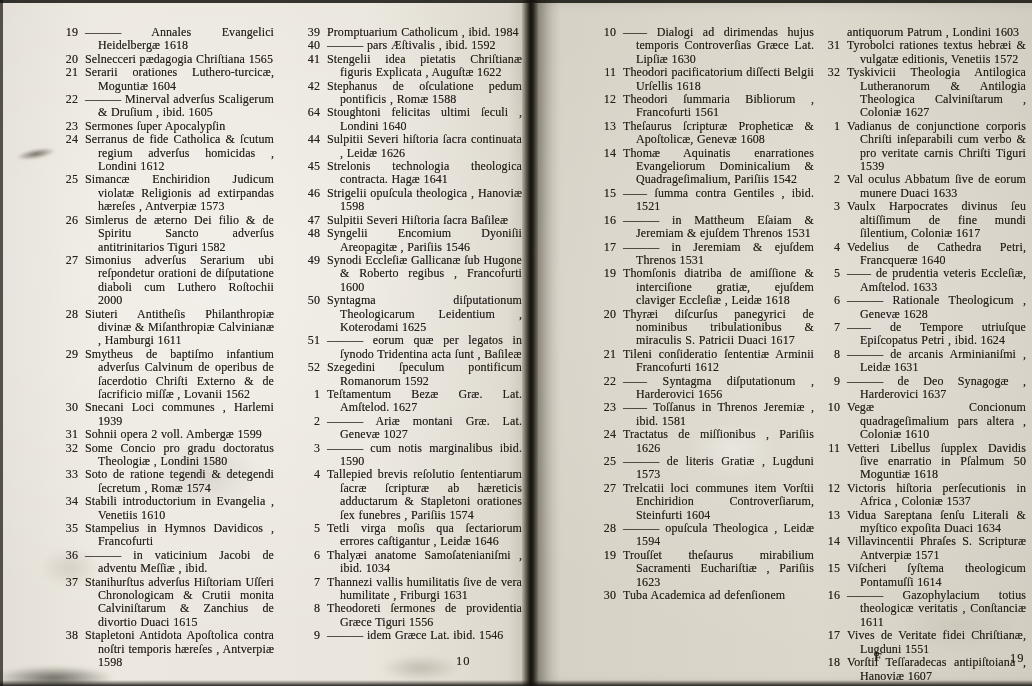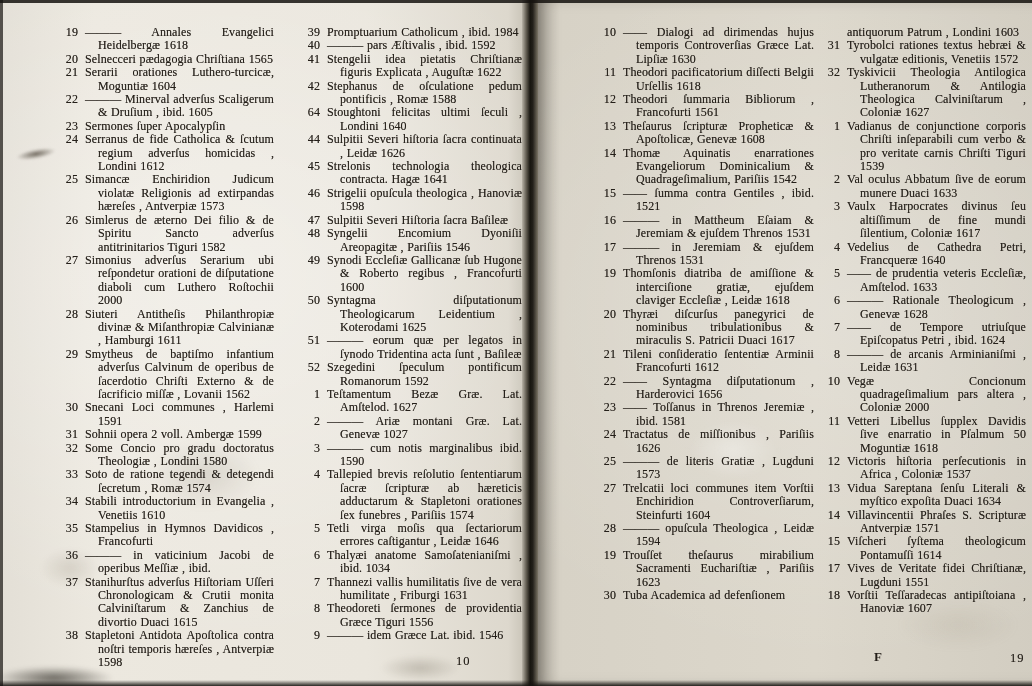--- a/index.html
+++ b/index.html
@@ -90,27 +90,27 @@
         <div class="entry"><span class="num">20</span><span>Selnecceri pædagogia Chriſtiana 1565</span></div>
         <div class="entry"><span class="num">21</span><span>Serarii orationes Luthero-turcicæ, Moguntiæ 1604</span></div>
         <div class="entry"><span class="num">22</span><span>——— Minerval adverſus Scaligerum &amp; Druſium , ibid. 1605</span></div>
         <div class="entry"><span class="num">23</span><span>Sermones ſuper Apocalypſin</span></div>
         <div class="entry"><span class="num">24</span><span>Serranus de fide Catholica &amp; ſcutum regium adverſus homicidas , Londini 1612</span></div>
         <div class="entry"><span class="num">25</span><span>Simancæ Enchiridion Judicum violatæ Religionis ad extirpandas hæreſes , Antverpiæ 1573</span></div>
         <div class="entry"><span class="num">26</span><span>Simlerus de æterno Dei filio &amp; de Spiritu Sancto adverſus antitrinitarios Tiguri 1582</span></div>
         <div class="entry"><span class="num">27</span><span>Simonius adverſus Serarium ubi reſpondetur orationi de diſputatione diaboli cum Luthero Roſtochii 2000</span></div>
         <div class="entry"><span class="num">28</span><span>Siuteri Antitheſis Philanthropiæ divinæ &amp; Miſanthropiæ Calvinianæ , Hamburgi 1611</span></div>
         <div class="entry"><span class="num">29</span><span>Smytheus de baptiſmo infantium adverſus Calvinum de operibus de ſacerdotio Chriſti Externo &amp; de ſacrificio miſſæ , Lovanii 1562</span></div>
-        <div class="entry"><span class="num">30</span><span>Snecani Loci communes , Harlemi 1591</span></div>
+        <div class="entry"><span class="num">30</span><span>Snecani Loci communes , Harlemi 1939</span></div>
         <div class="entry"><span class="num">31</span><span>Sohnii opera 2 voll. Ambergæ 1599</span></div>
         <div class="entry"><span class="num">32</span><span>Some Concio pro gradu doctoratus Theologiæ , Londini 1580</span></div>
         <div class="entry"><span class="num">33</span><span>Soto de ratione tegendi &amp; detegendi ſecretum , Romæ 1574</span></div>
         <div class="entry"><span class="num">34</span><span>Stabili introductorium in Evangelia , Venetiis 1610</span></div>
         <div class="entry"><span class="num">35</span><span>Stampelius in Hymnos Davidicos , Francofurti</span></div>
-        <div class="entry"><span class="num">36</span><span>——— in vaticinium Jacobi de operibus Meſſiæ , ibid.</span></div>
+        <div class="entry"><span class="num">36</span><span>——— in vaticinium Jacobi de adventu Meſſiæ , ibid.</span></div>
         <div class="entry"><span class="num">37</span><span>Stanihurſtus adverſus Hiſtoriam Uſſeri Chronologicam &amp; Crutii monita Calviniſtarum &amp; Zanchius de divortio Duaci 1615</span></div>
         <div class="entry"><span class="num">38</span><span>Stapletoni Antidota Apoſtolica contra noſtri temporis hæreſes , Antverpiæ 1598</span></div>
       </div>
     <div class="col col-2">
         <div class="entry"><span class="num">39</span><span>Promptuarium Catholicum , ibid. 1984</span></div>
         <div class="entry"><span class="num">40</span><span>——— pars Æſtivalis , ibid. 1592</span></div>
         <div class="entry"><span class="num">41</span><span>Stengelii idea pietatis Chriſtianæ figuris Explicata , Auguſtæ 1622</span></div>
         <div class="entry"><span class="num">42</span><span>Stephanus de oſculatione pedum pontificis , Romæ 1588</span></div>
         <div class="entry"><span class="num">64</span><span>Stoughtoni felicitas ultimi ſeculi , Londini 1640</span></div>
         <div class="entry"><span class="num">44</span><span>Sulpitii Severi hiſtoria ſacra continuata , Leidæ 1626</span></div>
@@ -166,26 +166,28 @@
         <div class="entry"><span class="num">31</span><span>Tyrobolci rationes textus hebræi &amp; vulgatæ editionis, Venetiis 1572</span></div>
         <div class="entry"><span class="num">32</span><span>Tyskivicii Theologia Antilogica Lutheranorum &amp; Antilogia Theologica Calviniſtarum , Coloniæ 1627</span></div>
         <div class="entry"><span class="num">1</span><span>Vadianus de conjunctione corporis Chriſti inſeparabili cum verbo &amp; pro veritate carnis Chriſti Tiguri 1539</span></div>
         <div class="entry"><span class="num">2</span><span>Val oculus Abbatum ſive de eorum munere Duaci 1633</span></div>
         <div class="entry"><span class="num">3</span><span>Vaulx Harpocrates divinus ſeu altiſſimum de fine mundi ſilentium, Coloniæ 1617</span></div>
         <div class="entry"><span class="num">4</span><span>Vedelius de Cathedra Petri, Francqueræ 1640</span></div>
         <div class="entry"><span class="num">5</span><span>—— de prudentia veteris Eccleſiæ, Amſtelod. 1633</span></div>
         <div class="entry"><span class="num">6</span><span>——— Rationale Theologicum , Genevæ 1628</span></div>
         <div class="entry"><span class="num">7</span><span>—— de Tempore utriuſque Epiſcopatus Petri , ibid. 1624</span></div>
         <div class="entry"><span class="num">8</span><span>——— de arcanis Arminianiſmi , Leidæ 1631</span></div>
-        <div class="entry"><span class="num">10</span><span>Vegæ Concionum quadrageſimalium pars altera , Coloniæ 2000</span></div>
+        <div class="entry"><span class="num">9</span><span>——— de Deo Synagogæ , Harderovici 1637</span></div>
+        <div class="entry"><span class="num">10</span><span>Vegæ Concionum quadrageſimalium pars altera , Coloniæ 1610</span></div>
         <div class="entry"><span class="num">11</span><span>Vetteri Libellus ſupplex Davidis ſive enarratio in Pſalmum 50 Moguntiæ 1618</span></div>
         <div class="entry"><span class="num">12</span><span>Victoris hiſtoria perſecutionis in Africa , Coloniæ 1537</span></div>
         <div class="entry"><span class="num">13</span><span>Vidua Sareptana ſenſu Literali &amp; myſtico expoſita Duaci 1634</span></div>
         <div class="entry"><span class="num">14</span><span>Villavincentii Phraſes S. Scripturæ Antverpiæ 1571</span></div>
         <div class="entry"><span class="num">15</span><span>Viſcheri ſyſtema theologicum Pontamuſſi 1614</span></div>
+        <div class="entry"><span class="num">16</span><span>——— Gazophylacium totius theologicæ veritatis , Conſtanciæ 1611</span></div>
         <div class="entry"><span class="num">17</span><span>Vives de Veritate fidei Chriſtianæ, Lugduni 1551</span></div>
         <div class="entry"><span class="num">18</span><span>Vorſtii Teſſaradecas antipiſtoiana , Hanoviæ 1607</span></div>
       </div>
     <div class="signature">F</div>
     <div class="pagenum pagenum-right">19</div>
   </div>
 
   <div class="edge-top"></div>
   <div class="edge-bottom"></div>
   <div class="edge-left"></div>

